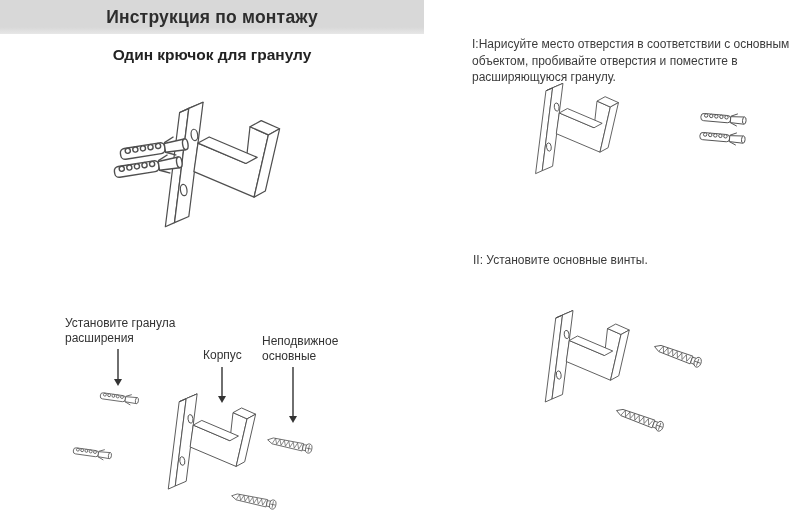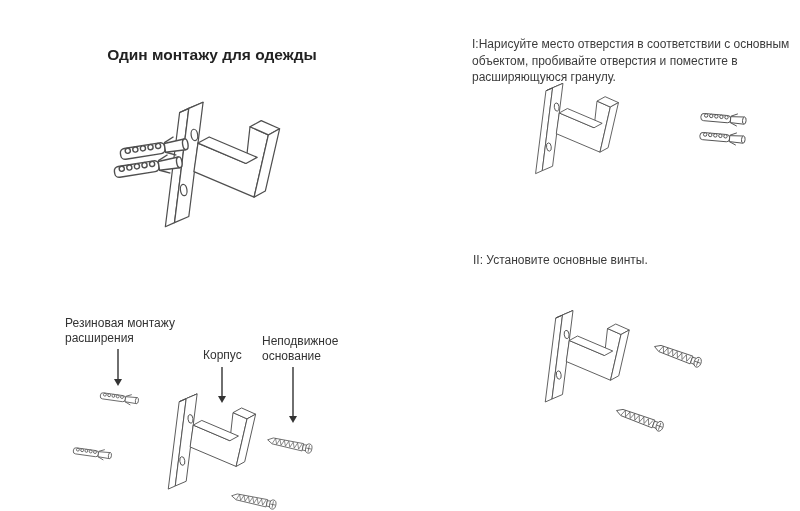--- a/index.html
+++ b/index.html
@@ -69,31 +69,34 @@
       <g id="screw" fill="#fff" stroke="#4f4f4f" stroke-width="1" stroke-linejoin="round">
         <polygon points="3,10 10,6 51,5 51,15 10,14"></polygon>
         <path d="M10,13.5 L13,6 L16,13.5 L19,6 L22,13.5 L25,6 L28,13.5 L31,6 L34,13.5 L37,6 L40,13.5 L43,6 L46,13.5 L49,6" fill="none" stroke-width="0.8"></path>
         <polygon points="51,6.5 56,6 56,14 51,13.5"></polygon>
         <ellipse cx="59" cy="10" rx="4.2" ry="6.2"></ellipse>
         <path d="M59,5.5 L59,14.5 M55.5,10 L62.5,10" fill="none" stroke-width="0.9"></path>
       </g>
     </defs>
   </svg>
 
-  <div class="subtitle">Один монтажу для одежды</div>
+  <header class="title-bar">
+    <h1>Инструкция по монтажу</h1>
+  </header>
+  <div class="subtitle">Один крючок для гранулу</div>
 
   <svg id="fig-overview" class="fig" width="235" height="160" viewBox="0 0 235 160">
     <use href="#hook" transform="translate(2,8) scale(1.02)"></use>
     <use href="#plug" transform="translate(21,62) rotate(-9) scale(1.28)"></use>
     <use href="#plug" transform="translate(15,80) rotate(-9) scale(1.28)"></use>
   </svg>
 
-  <div class="part-label" id="label-plug">Резиновая монтажу расширения</div>
+  <div class="part-label" id="label-plug">Установите гранула расширения</div>
   <div class="part-label" id="label-body">Корпус</div>
-  <div class="part-label" id="label-base">Неподвижное основание</div>
+  <div class="part-label" id="label-base">Неподвижное основные</div>
 
   <svg id="fig-parts" class="fig" width="310" height="166" viewBox="0 0 310 166">
     <g stroke="#333" fill="#333">
       <line x1="63" y1="4" x2="63" y2="35" stroke-width="1.4"></line>
       <polygon points="59,34 67,34 63,41" stroke="none"></polygon>
       <line x1="167" y1="22" x2="167" y2="52" stroke-width="1.4"></line>
       <polygon points="163,51 171,51 167,58" stroke="none"></polygon>
       <line x1="238" y1="22" x2="238" y2="72" stroke-width="1.4"></line>
       <polygon points="234,71 242,71 238,78" stroke="none"></polygon>
     </g>

